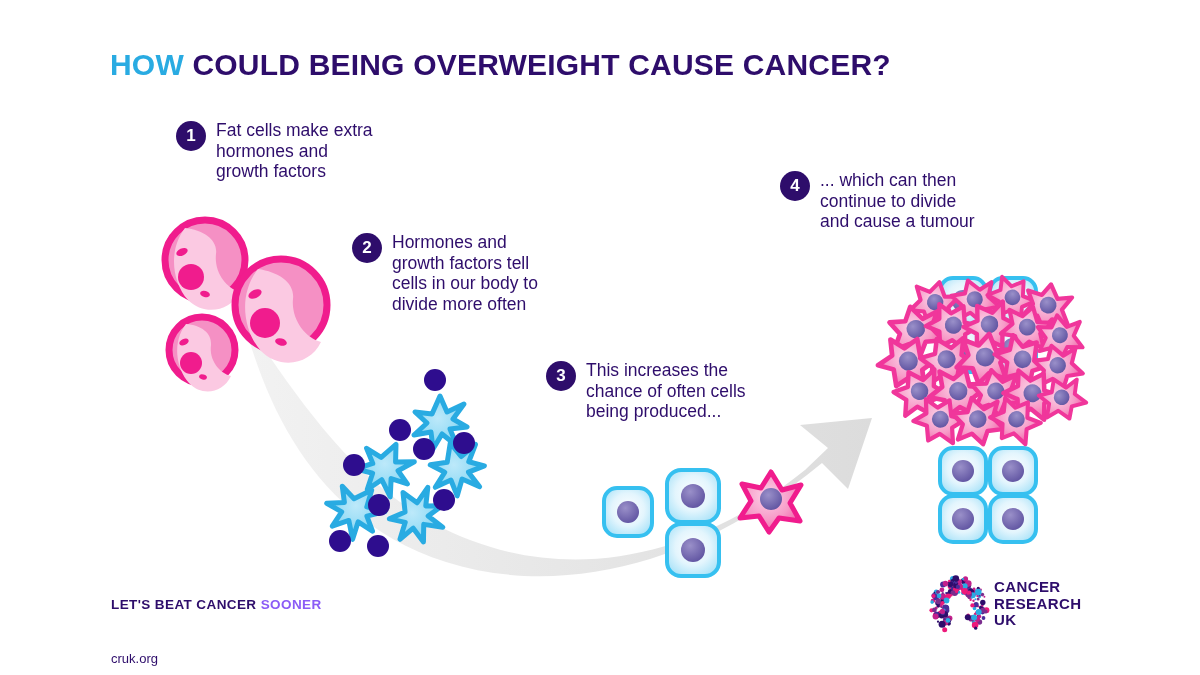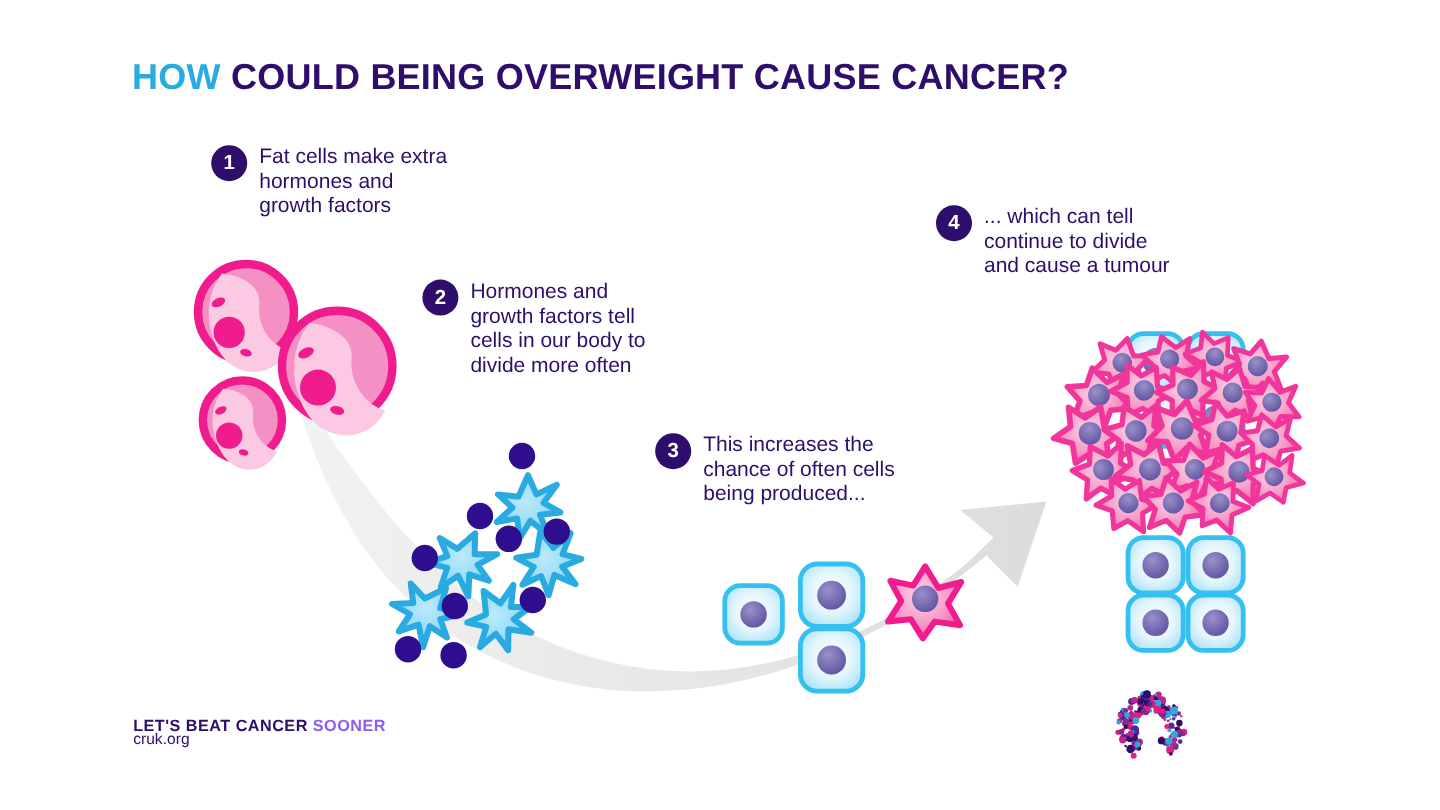--- a/index.html
+++ b/index.html
@@ -41,21 +41,21 @@
   #step4{left:780px;top:170px;}
 
   
   .footer-tag{
     position:absolute;left:111px;top:597px;
     font-size:13.5px;font-weight:bold;letter-spacing:.4px;
   }
   .footer-tag .p{color:#2E0D6B;}
   .footer-tag .k{color:#8b5cf6;}
   .footer-url{
-    position:absolute;left:111px;top:608px;
+    position:absolute;left:111px;top:651px;
     font-size:13px;color:#2E0D6B;
   }
 
   
   #logo{position:absolute;left:928px;top:575px;width:170px;height:62px;}
   .logo-text{
     position:absolute;left:66px;top:4px;
     color:#2E0D6B;font-size:15px;font-weight:bold;
     line-height:16.5px;letter-spacing:.4px;
   }
@@ -331,21 +331,21 @@
 
   <div class="step" id="step3">
     <div class="badge">3</div>
     <div class="steptext">This increases the
 chance of often cells
 being produced...</div>
   </div>
 
   <div class="step" id="step4">
     <div class="badge">4</div>
-    <div class="steptext">... which can tell
+    <div class="steptext">... which can then
 continue to divide
 and cause a tumour</div>
   </div>
 
   <div class="footer-tag">
     <span class="p">LET'S BEAT CANCER </span><span class="k">SOONER</span>
   </div>
   <div class="footer-url">cruk.org</div>
 
   <div id="logo">
@@ -536,15 +536,20 @@
           <circle cx="10.3" cy="26.5" r="2.7" fill="#7B2D8E"></circle>
           <circle cx="14.6" cy="28.0" r="1.9" fill="#ED1A7B"></circle>
           <circle cx="39.9" cy="18.7" r="1.0" fill="#ED1A7B"></circle>
           <circle cx="5.5" cy="20.9" r="2.0" fill="#ED1A7B"></circle>
           <circle cx="28.0" cy="7.3" r="1.6" fill="#4A2C9B"></circle>
           <circle cx="27.8" cy="3.5" r="3.3" fill="#2E0D6B"></circle>
           <circle cx="51.6" cy="20.6" r="1.1" fill="#4A2C9B"></circle>
           <circle cx="50.3" cy="17.0" r="3.3" fill="#29ABE2"></circle>
         </g>
     </svg>
+    <div class="logo-text">
+      <div>CANCER</div>
+      <div>RESEARCH</div>
+      <div>UK</div>
+    </div>
   </div>
 
 </div>
 
 </body></html>

